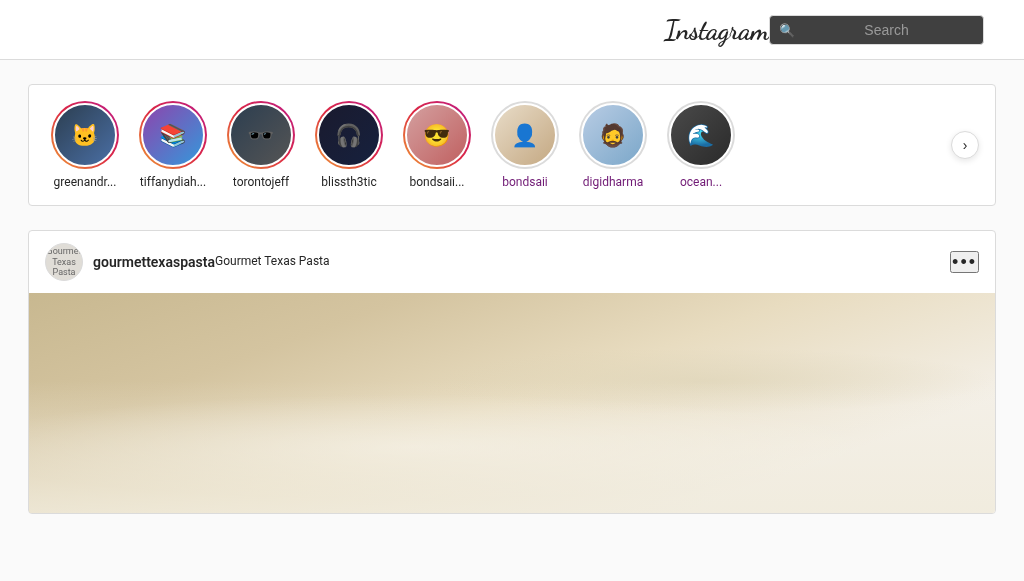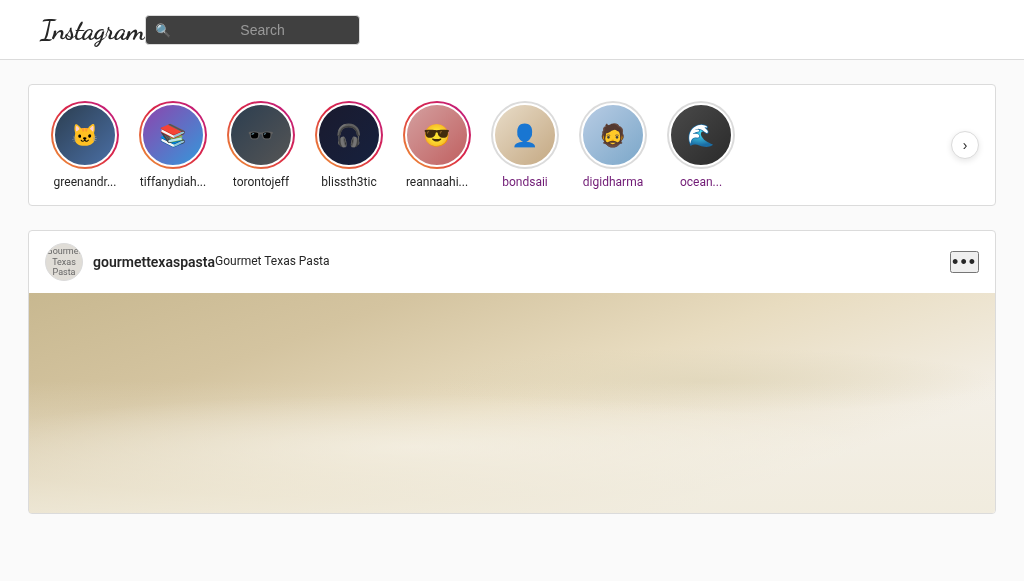--- a/index.html
+++ b/index.html
@@ -10,21 +10,21 @@
       color: #262626;
     }
 
     
     .header {
       background: #fff;
       border-bottom: 1px solid #dbdbdb;
       height: 60px;
       display: flex;
       align-items: center;
-      justify-content: flex-start;
+      justify-content: flex-end;
       padding: 16px 40px;
       position: sticky;
       top: 0;
       z-index: 100;
     }
 
     .logo {
       font-family: 'Dancing Script', 'Brush Script MT', cursive;
       font-size: 28px;
       color: #262626;
@@ -309,21 +309,21 @@
         </div>
       </div>
       <span class="story-username">blissth3tic</span>
     </div>
         <div class="story-item">
       <div class="story-avatar-wrap">
         <div class="story-avatar-inner av5">
           <span>😎</span>
         </div>
       </div>
-      <span class="story-username">reannaahi...</span>
+      <span class="story-username">bondsaii...</span>
     </div>
         <div class="story-item">
       <div class="story-avatar-wrap seen">
         <div class="story-avatar-inner av6">
           <span>👤</span>
         </div>
       </div>
       <span class="story-username seen">bondsaii</span>
     </div>
         <div class="story-item">

